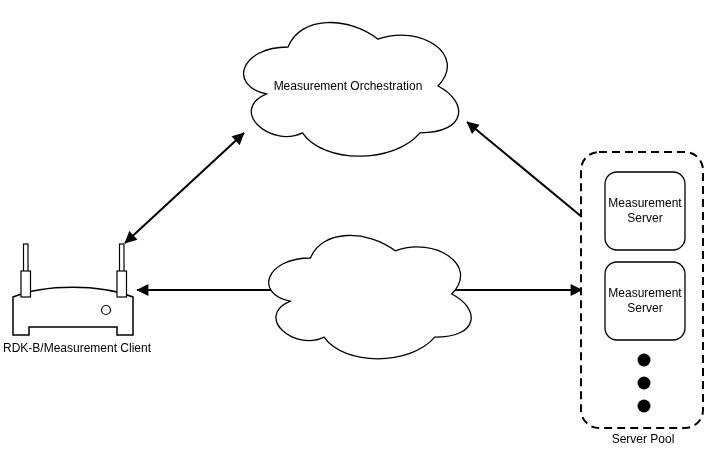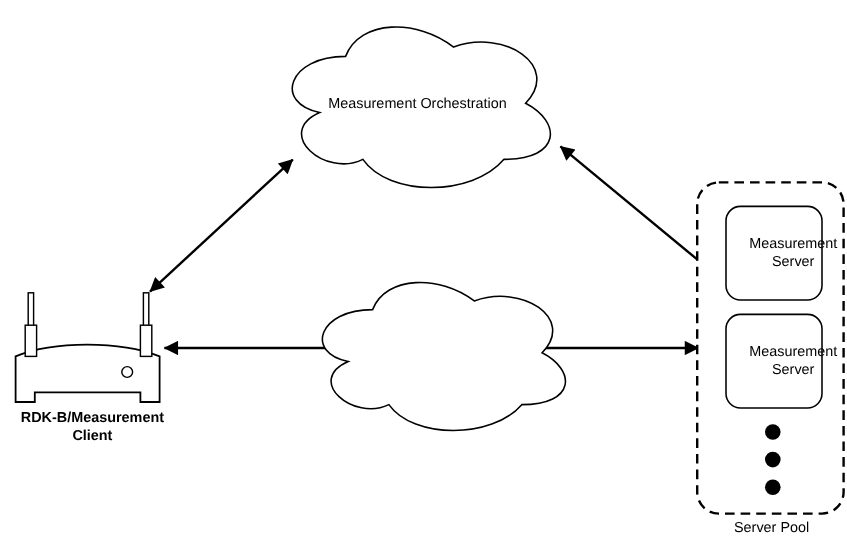--- a/index.html
+++ b/index.html
@@ -26,21 +26,20 @@
     font-size: 12px;
     line-height: 15px;
     color: #000000;
     text-align: center;
     pointer-events: none;
   }
   .lbl-box {
     display: flex;
     align-items: center;
     justify-content: center;
-    margin-left: 16px;
   }
 </style>
 </head>
 <body>
 
 <div class="canvas">
 
   <svg width="706" height="452" viewBox="0 0 706 452">
     <defs>
       <marker id="ah" viewBox="0 0 10 10" refX="9.5" refY="5" markerUnits="userSpaceOnUse" markerWidth="14" markerHeight="12" orient="auto-start-reverse">
@@ -77,21 +76,21 @@
       <rect x="605" y="262" width="80" height="78" rx="12" ry="12" fill="#ffffff" stroke="#000000" stroke-width="1.3"></rect>
       <circle cx="644" cy="360" r="6.5" fill="#000000"></circle>
       <circle cx="644" cy="383" r="6.5" fill="#000000"></circle>
       <circle cx="644" cy="406" r="6.5" fill="#000000"></circle>
     </g>
   </svg>
 
   <div class="lbl" style="left:238px; top:79px; width:220px;">Measurement Orchestration</div>
 
 
-  <div class="lbl" style="left:0px; top:341px; width:154px;font-weight:bold;">RDK-B/Measurement Client</div>
+  <div class="lbl" style="left:0px; top:341px; width:154px;">RDK-B/Measurement Client</div>
 
   <div class="lbl lbl-box" style="left:605px; top:172px; width:80px; height:78px;">Measurement Server</div>
 
   <div class="lbl lbl-box" style="left:605px; top:262px; width:80px; height:78px;">Measurement Server</div>
 
   <div class="lbl" style="left:582px; top:432px; width:122px;">Server Pool</div>
 
 </div>
 
 </body></html>

